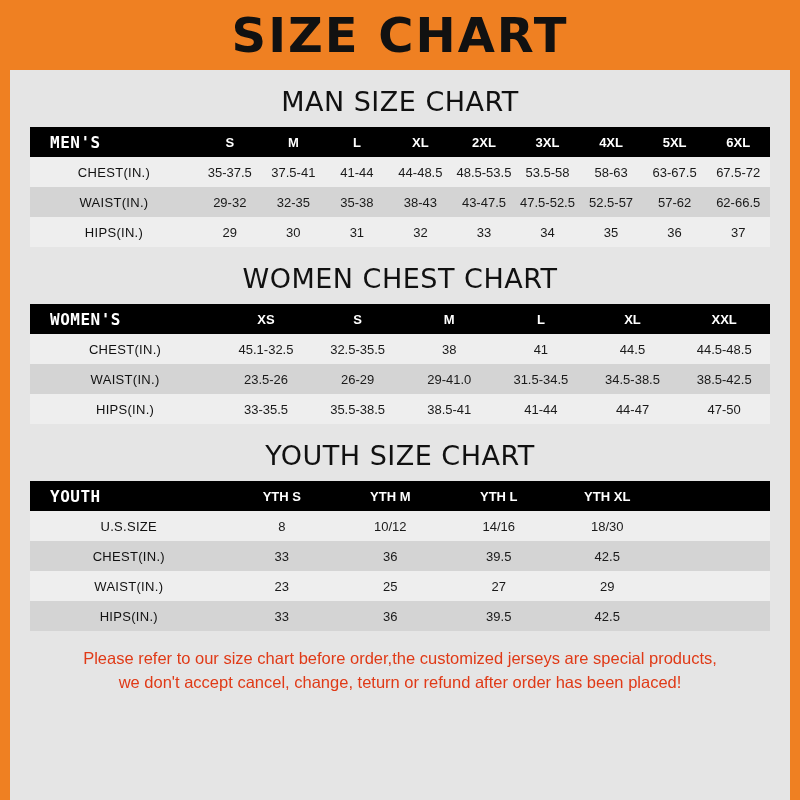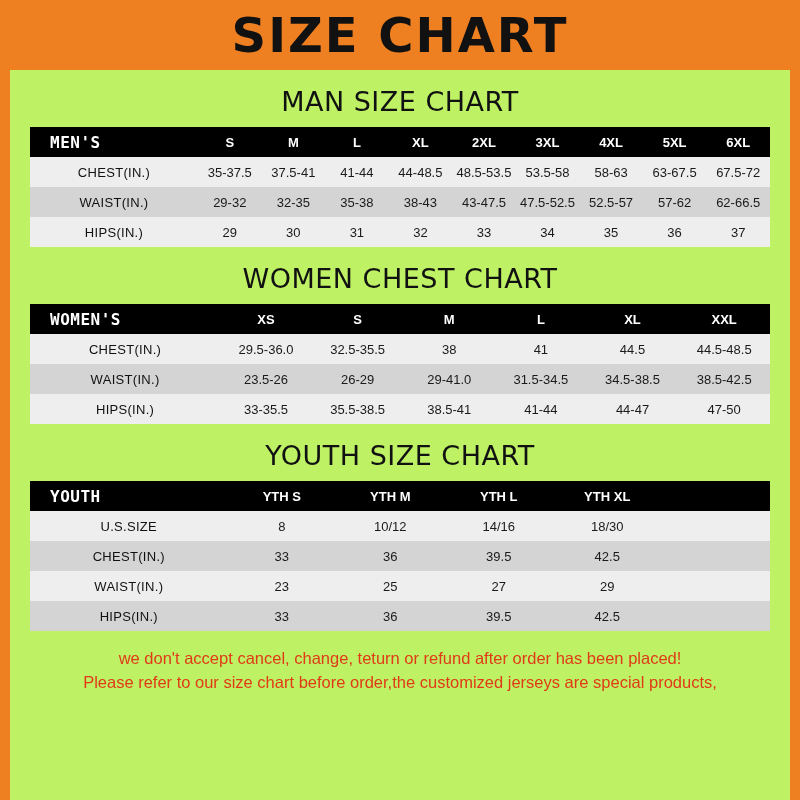--- a/index.html
+++ b/index.html
@@ -13,21 +13,21 @@
     font-family: "Liberation Sans", sans-serif;
     overflow: hidden;
   }
   .page {
     position: relative;
     width: 800px;
     height: 800px;
     box-sizing: border-box;
     border-left: 10px solid #ef8022;
     border-right: 10px solid #ef8022;
-    background: #bef264;
+    background: #e5e5e5;
   }
   .banner {
     height: 70px;
     background: #ef8022;
     display: flex;
     align-items: center;
     justify-content: center;
     margin: 0 -10px;
   }
   .banner-title {
@@ -182,21 +182,21 @@
           <th>S</th>
           <th>M</th>
           <th>L</th>
           <th>XL</th>
           <th>XXL</th>
         </tr>
       </thead>
       <tbody>
         <tr class="light">
           <td class="rowlabel">CHEST(IN.)</td>
-          <td>29.5-36.0</td>
+          <td>45.1-32.5</td>
           <td>32.5-35.5</td>
           <td>38</td>
           <td>41</td>
           <td>44.5</td>
           <td>44.5-48.5</td>
         </tr>
         <tr class="dark">
           <td class="rowlabel">WAIST(IN.)</td>
           <td>23.5-26</td>
           <td>26-29</td>
@@ -259,18 +259,18 @@
           <td>33</td>
           <td>36</td>
           <td>39.5</td>
           <td>42.5</td>
           <td></td>
         </tr>
       </tbody>
     </table>
 
     <div class="footer-note">
+      <div>Please refer to our size chart before order,the customized jerseys are special products,</div>
       <div>we don't accept cancel, change, teturn or refund after order has been placed!</div>
-      <div>Please refer to our size chart before order,the customized jerseys are special products,</div>
     </div>
 
   </div>
 </div>
 
 </body></html>

